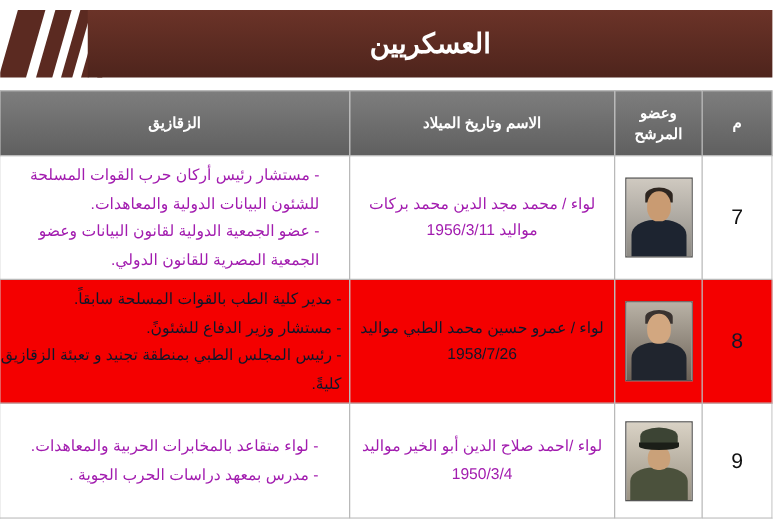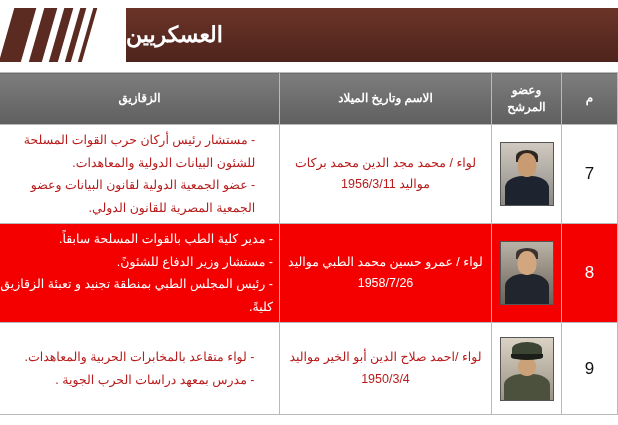--- a/index.html
+++ b/index.html
@@ -18,27 +18,27 @@
   .banner {
     position: relative;
     width: 618px;
     height: 72px;
     background: #ffffff;
   }
   .banner-bar {
     position: absolute;
     top: 8px;
     right: 0;
-    width: 492px;
+    width: 548px;
     height: 54px;
     background: #5b2a21;
     background: linear-gradient(180deg, #6b3328 0%, #4e241c 100%);
     display: flex;
     align-items: center;
-    justify-content: flex-end;
+    justify-content: center;
   }
   .banner-title {
     color: #ffffff;
     font-size: 22px;
     font-weight: bold;
     letter-spacing: 0.5px;
     direction: rtl;
   }
   .banner-stripes {
     position: absolute;
@@ -92,26 +92,26 @@
     line-height: 1.35;
   }
   .col-m     { width: 56px; }
   .col-photo { width: 70px; }
   .col-name  { width: 212px; }
   .col-data  { width: 280px; }
 
   tbody td {
     background: #ffffff;
     font-size: 12px;
-    color: #b91c1c;
+    color: #a21caf;
     text-align: center;
   }
   tr.highlight td {
     background: #f40000;
-    color: #ffffff;
+    color: #0f172a;
   }
   td.cell-m {
     font-size: 17px;
     font-weight: normal;
     color: #111;
   }
   td.cell-name {
     text-align: center;
     line-height: 1.7;
     font-size: 12.5px;

